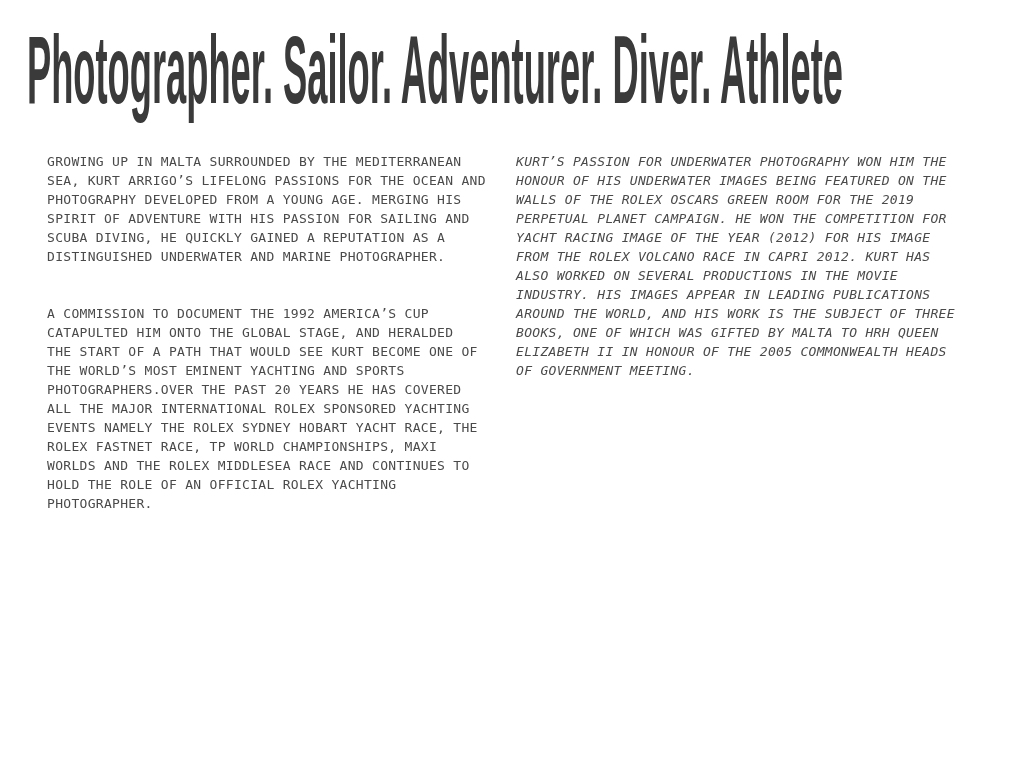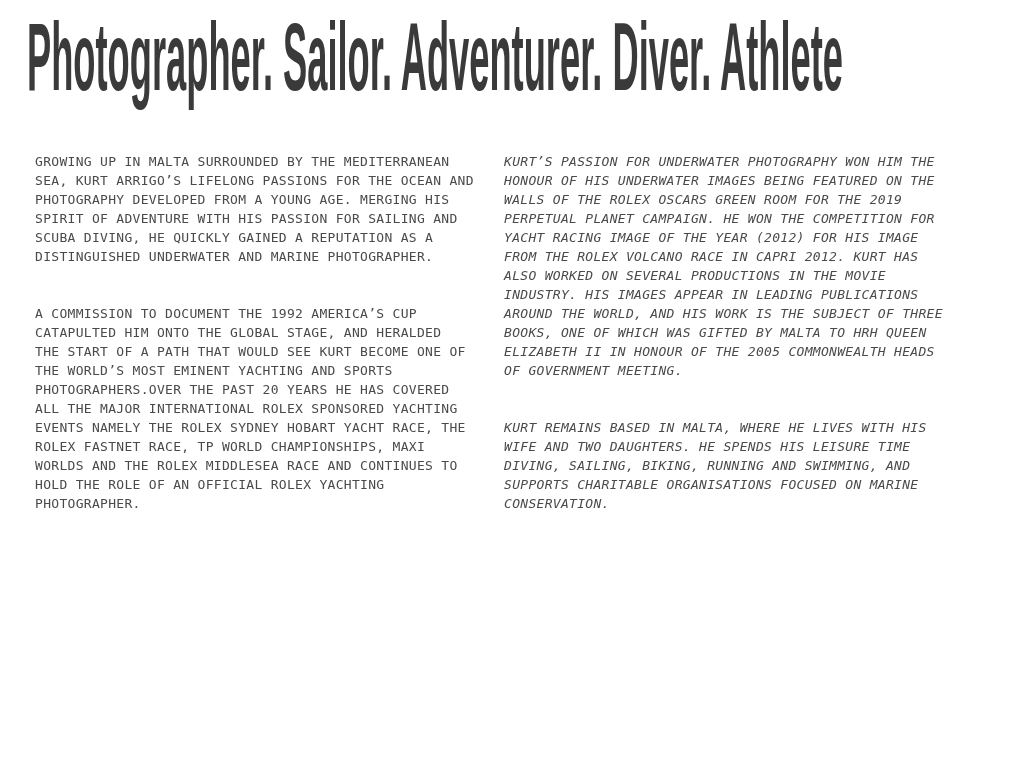--- a/index.html
+++ b/index.html
@@ -10,21 +10,21 @@
     width: 1024px;
     height: 768px;
     background: #ffffff;
     position: relative;
     overflow: hidden;
     font-family: "DejaVu Sans Mono", monospace;
   }
   .title-wrap {
     position: absolute;
     left: 26px;
-    top: 9px;
+    top: 22px;
     width: 860px;
     height: 110px;
   }
   .title-wrap svg {
     display: block;
   }
   .title-text {
     font-family: "Liberation Sans", sans-serif;
     font-weight: bold;
     fill: #3a3a3a;
@@ -35,21 +35,21 @@
     width: 462px;
     color: #4a4a4a;
     font-size: 13px;
     line-height: 19px;
     letter-spacing: 0.3px;
     white-space: pre-line;
   }
   .bio-col-left  { left: 31px; }
   .bio-col-right { left: 500px; font-style: italic; }
   .bio-col p {
-    margin: 0 0 19px 4px;
+    margin: 0 0 19px 16px;
   }
 </style>
 </head>
 <body>
 
 <header class="title-wrap">
   <svg width="860" height="110" viewBox="0 0 860 110" xmlns="http://www.w3.org/2000/svg">
     <text class="title-text" x="1" y="81" font-size="97" textLength="816" lengthAdjust="spacingAndGlyphs">Photographer. Sailor. Adventurer. Diver. Athlete</text>
   </svg>
 </header>
@@ -80,18 +80,13 @@
 WALLS OF THE ROLEX OSCARS GREEN ROOM FOR THE 2019
 PERPETUAL PLANET CAMPAIGN. HE WON THE COMPETITION FOR
 YACHT RACING IMAGE OF THE YEAR (2012) FOR HIS IMAGE
 FROM THE ROLEX VOLCANO RACE IN CAPRI 2012. KURT HAS
 ALSO WORKED ON SEVERAL PRODUCTIONS IN THE MOVIE
 INDUSTRY. HIS IMAGES APPEAR IN LEADING PUBLICATIONS
 AROUND THE WORLD, AND HIS WORK IS THE SUBJECT OF THREE
 BOOKS, ONE OF WHICH WAS GIFTED BY MALTA TO HRH QUEEN
 ELIZABETH II IN HONOUR OF THE 2005 COMMONWEALTH HEADS
 OF GOVERNMENT MEETING.</p>
-  <p>KURT REMAINS BASED IN MALTA, WHERE HE LIVES WITH HIS
-WIFE AND TWO DAUGHTERS. HE SPENDS HIS LEISURE TIME
-DIVING, SAILING, BIKING, RUNNING AND SWIMMING, AND
-SUPPORTS CHARITABLE ORGANISATIONS FOCUSED ON MARINE
-CONSERVATION.</p>
 </section>
 
 </body></html>

